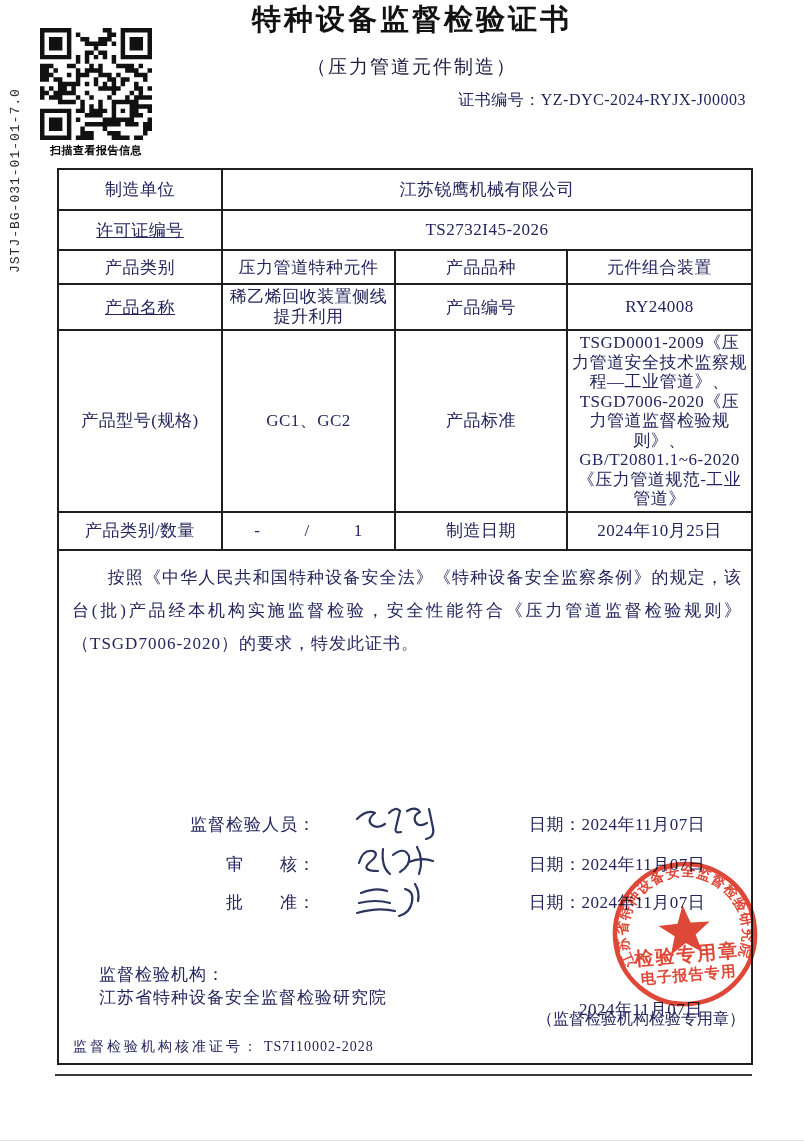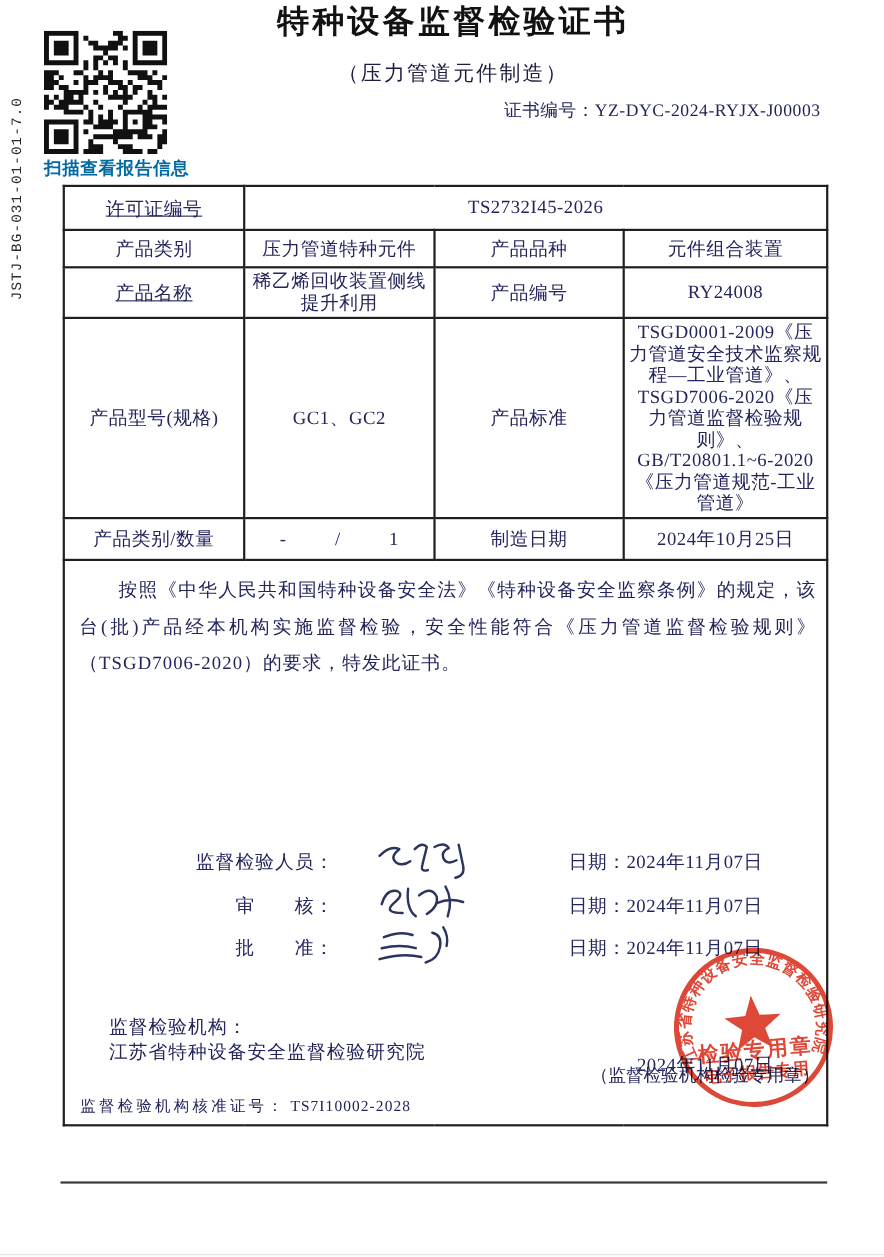--- a/index.html
+++ b/index.html
@@ -9,21 +9,21 @@
 
   
   .side-code { position:absolute; left:8px; top:58px; height:215px;
     writing-mode:vertical-rl; transform:rotate(180deg);
     font-family:"Liberation Mono","DejaVu Sans Mono",monospace;
     font-size:13px; color:#2b2b2b; letter-spacing:1px; }
 
   
   .qr-wrap { position:absolute; left:40px; top:28px; width:112px; text-align:center; }
   .qr { width:112px; height:112px; display:block; background:#fff; }
-  .qr-caption { margin-top:3px; font-size:16px; font-weight:bold; color:#0369a1; letter-spacing:0.5px; white-space:nowrap; }
+  .qr-caption { margin-top:3px; font-size:11px; font-weight:bold; color:#000000; letter-spacing:0.5px; white-space:nowrap; }
 
   
   .header { position:absolute; left:60px; right:40px; top:0; text-align:center; }
   .title { font-size:29px; font-weight:bold; color:#121212; letter-spacing:3px; }
   .subtitle { margin-top:14px; font-size:19px; color:#1d1d3f; letter-spacing:2px; }
   .certno { margin-top:10px; text-align:right; padding-right:18px; font-size:16px; color:#23255c; letter-spacing:0.5px; }
   .certno .val { font-family:"Liberation Serif",serif; color:#1f2256; }
 
   
   table.cert { position:absolute; left:57px; top:168px; width:694px;
@@ -33,21 +33,21 @@
   td.h41{height:41px;} td.h40{height:40px;text-decoration:underline;} td.h34{height:34px;} td.h136{height:136px;} td.h38{height:38px;}
   td.std { font-size:15.5px; line-height:19.5px; padding:3px 8px; letter-spacing:0; }
   td.wrap2 { line-height:20px; }
   .batch-vals { display:flex; justify-content:center; gap:44px; }
 
   
   td.bigcell { height:514px; padding:0; position:relative; vertical-align:top; }
   .statement { position:absolute; top:10px; left:13px; right:9px; text-align:justify;
     font-size:17px; line-height:33px; text-indent:2.1em; color:#23255c; letter-spacing:1px; }
 
-  .sig-row { position:absolute; left:0; right:0; height:42px;padding-left:20px; }
+  .sig-row { position:absolute; left:12px; right:0; height:42px;padding-left:20px; }
   .sig-row .sr-label { position:absolute; left:0; width:245px; text-align:right; top:10px;
     font-size:17px; color:#23255c; letter-spacing:1px; }
   .sig-row .sr-sig { position:absolute; left:278px; top:0; }
   .sig-row .sr-date { position:absolute; left:458px; top:10px; font-size:17px; color:#23255c; letter-spacing:0.5px; }
   .row-a{top:252px;} .row-b{top:292px;} .row-c{top:330px;}
 
   .org-line { position:absolute; top:412px; left:14px; right:6px; display:flex; align-items:baseline;
     font-size:17px; color:#23255c; white-space:nowrap;flex-direction:column; }
   .org-line .org-label { letter-spacing:1px; }
   .org-line .org-value { margin-left:26px; letter-spacing:1px; }
@@ -93,20 +93,24 @@
   </div>
 
   <table class="cert">
     <colgroup>
         <col style="width:164px">
         <col style="width:173px">
         <col style="width:172px">
         <col style="width:185px">
       </colgroup>
     <tbody>
+        <tr>
+      <td class="h41">制造单位</td>
+      <td colspan="3">江苏锐鹰机械有限公司</td>
+    </tr>
     <tr>
       <td class="h40">许可证编号</td>
       <td colspan="3">TS2732I45-2026</td>
     </tr>
     <tr>
       <td class="h34">产品类别</td>
       <td>压力管道特种元件</td>
       <td>产品品种</td>
       <td>元件组合装置</td>
     </tr>

